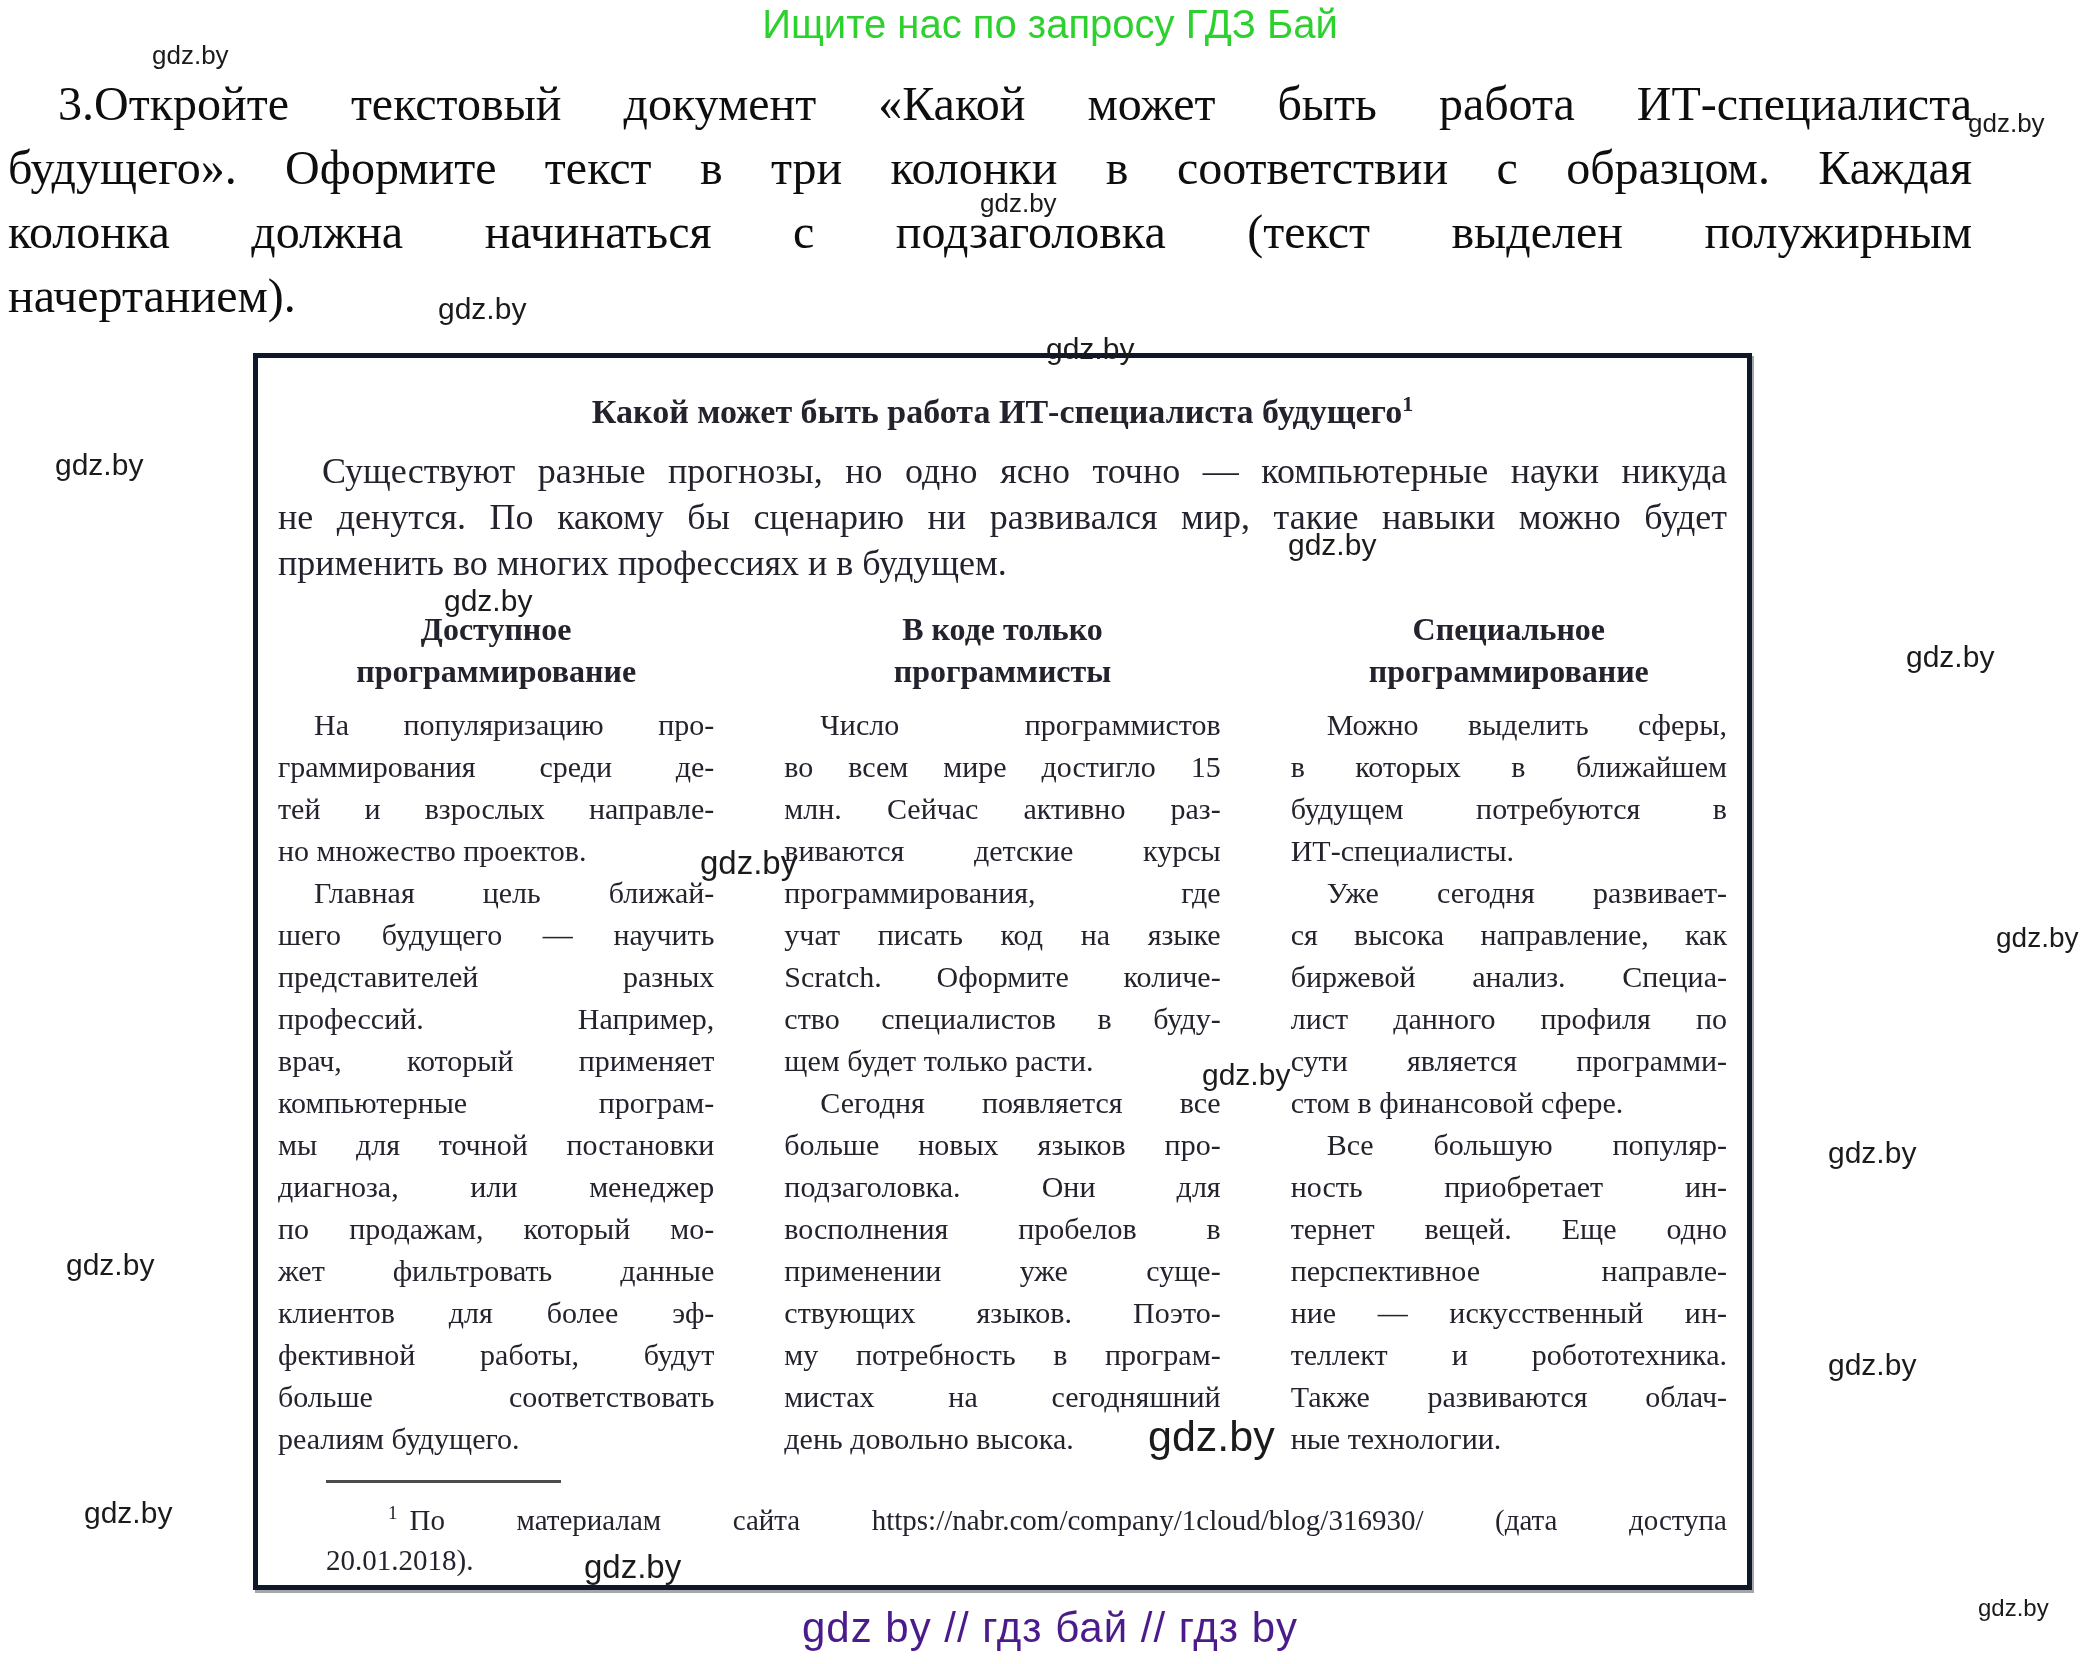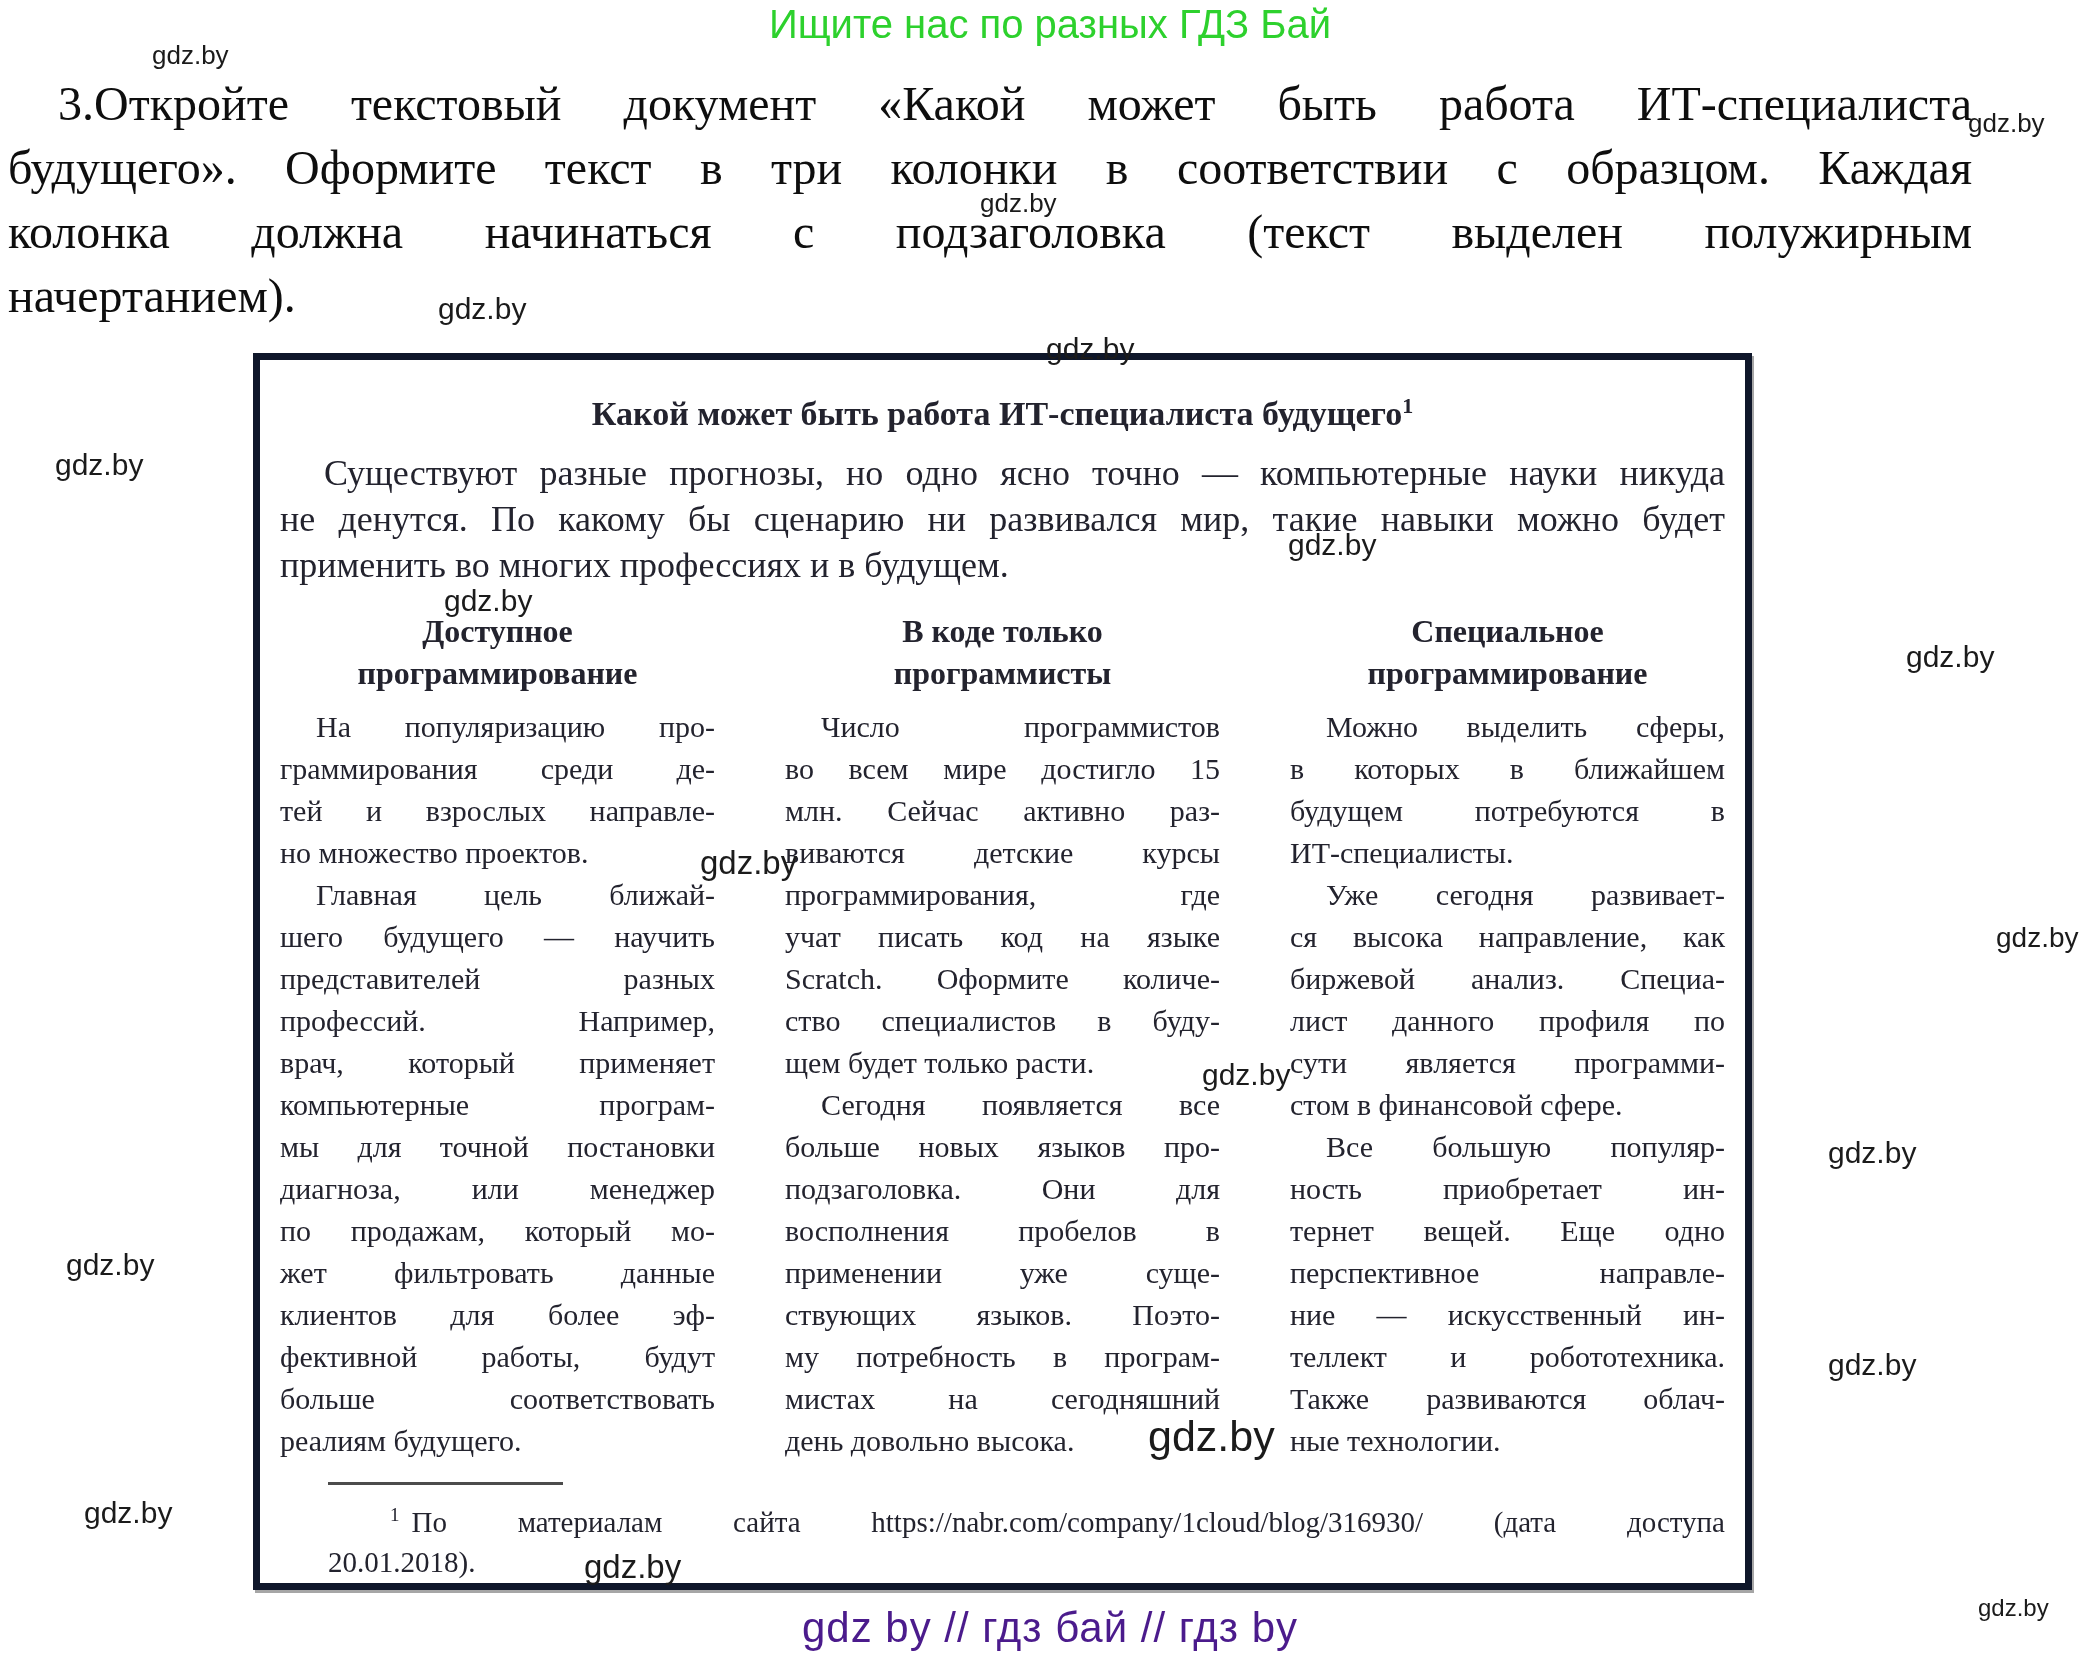--- a/index.html
+++ b/index.html
@@ -26,21 +26,21 @@
   .task .line{line-height:64px;}
   .task .line.indent{text-indent:50px;}
   
   .line{text-align:justify;text-align-last:justify;}
   .line.last{text-align-last:left;}
   
   .doc-box{
     position:absolute;left:253px;top:353px;
     width:1499px;height:1237px;
     box-sizing:border-box;
-    border:7px solid #0f172a;
+    border:5px solid #0f172a;
     box-shadow:2px 3px 0 #a6a6a6;
     padding:0 20px;
     background:#fff;
     color:#23232e;
   }
   .doc-title{
     margin-top:24px;
     text-align:center;
     font-weight:bold;
     font-size:34px;line-height:44px;
@@ -78,21 +78,21 @@
     font-family:"Liberation Sans","DejaVu Sans",sans-serif;
     font-size:42px;color:#4b1b8c;
     letter-spacing:1px;
   }
 </style>
 </head>
 <body>
 
 <div class="page">
 
-  <div class="green-header">Ищите нас по разных ГДЗ Бай</div>
+  <div class="green-header">Ищите нас по запросу ГДЗ Бай</div>
 
   <div class="task">
       <div class="line indent">3.Откройте текстовый документ «Какой может быть работа ИТ-специалиста</div>
       <div class="line">будущего». Оформите текст в три колонки в соответствии с образцом. Каждая</div>
       <div class="line">колонка должна начинаться с подзаголовка (текст выделен полужирным</div>
       <div class="line last">начертанием).</div>
     </div>
 
   <div class="doc-box">
     <div class="doc-title"><span>Какой может быть работа ИТ-специалиста будущего</span><sup>1</sup></div>

